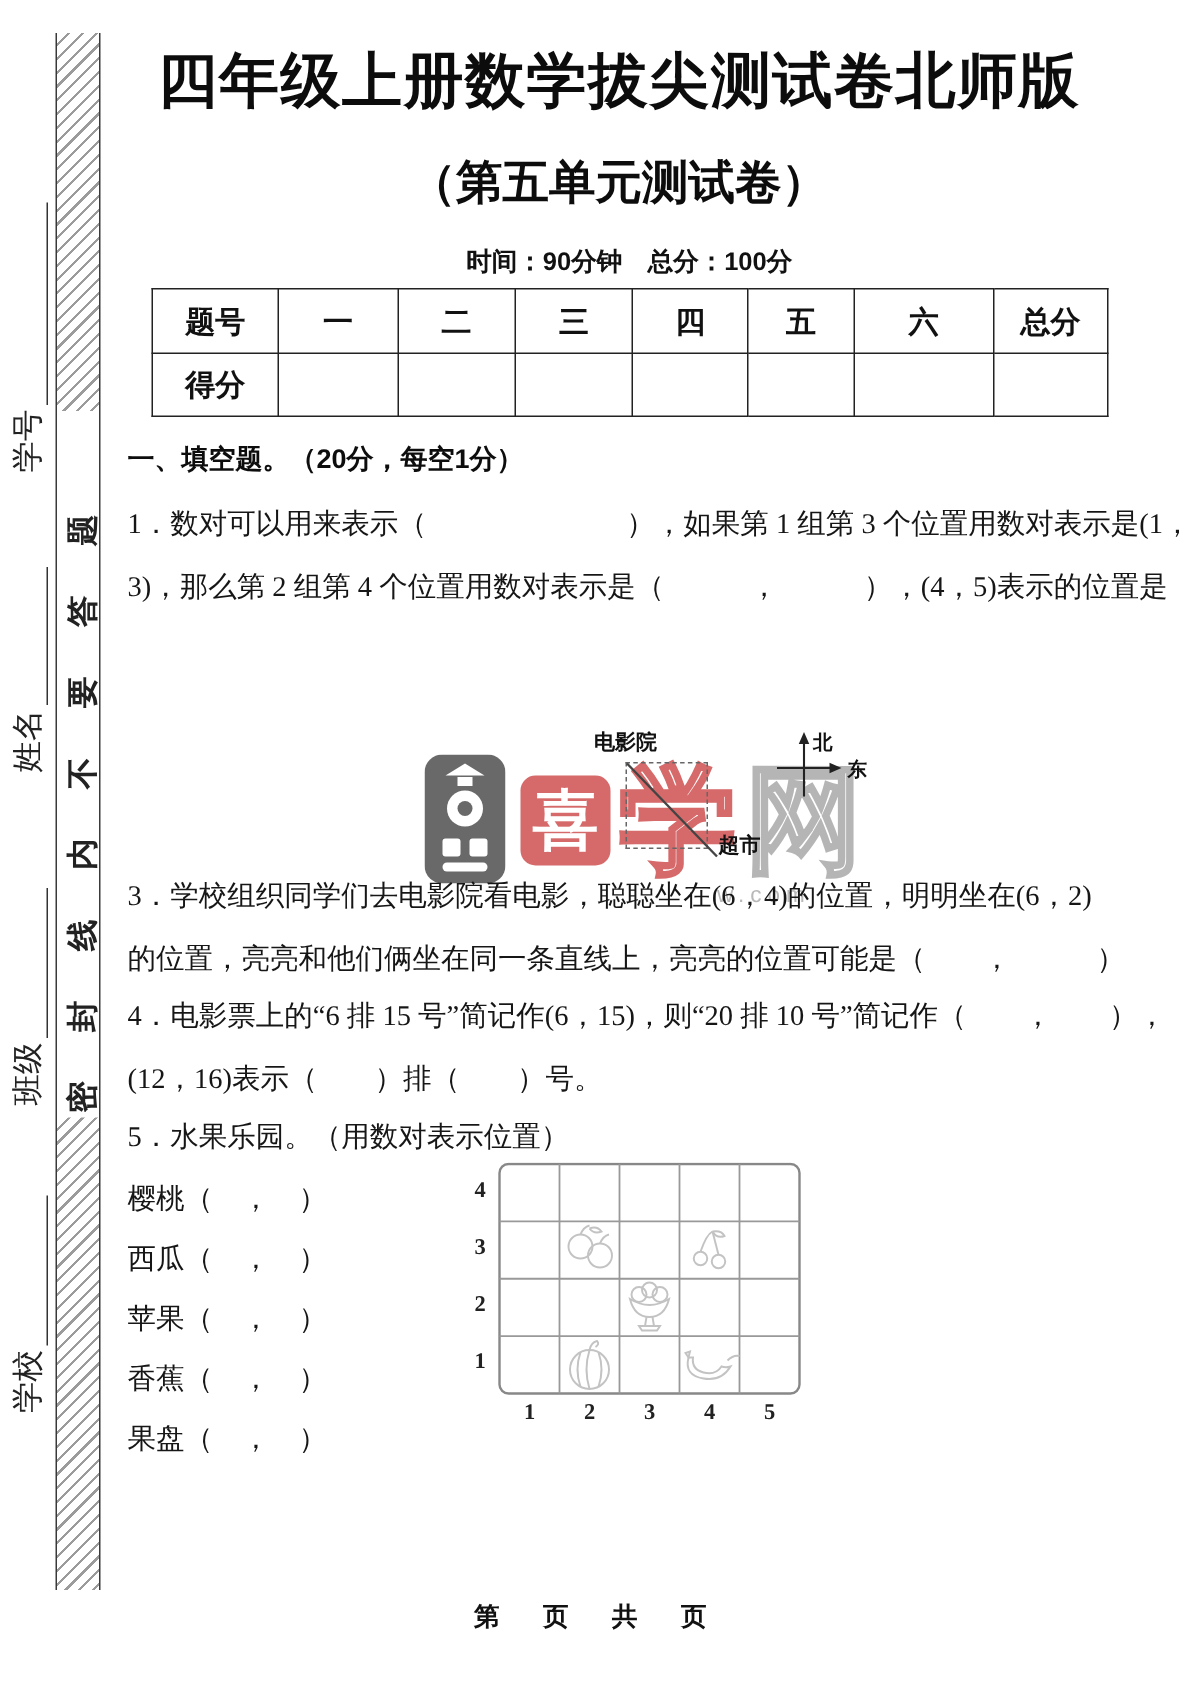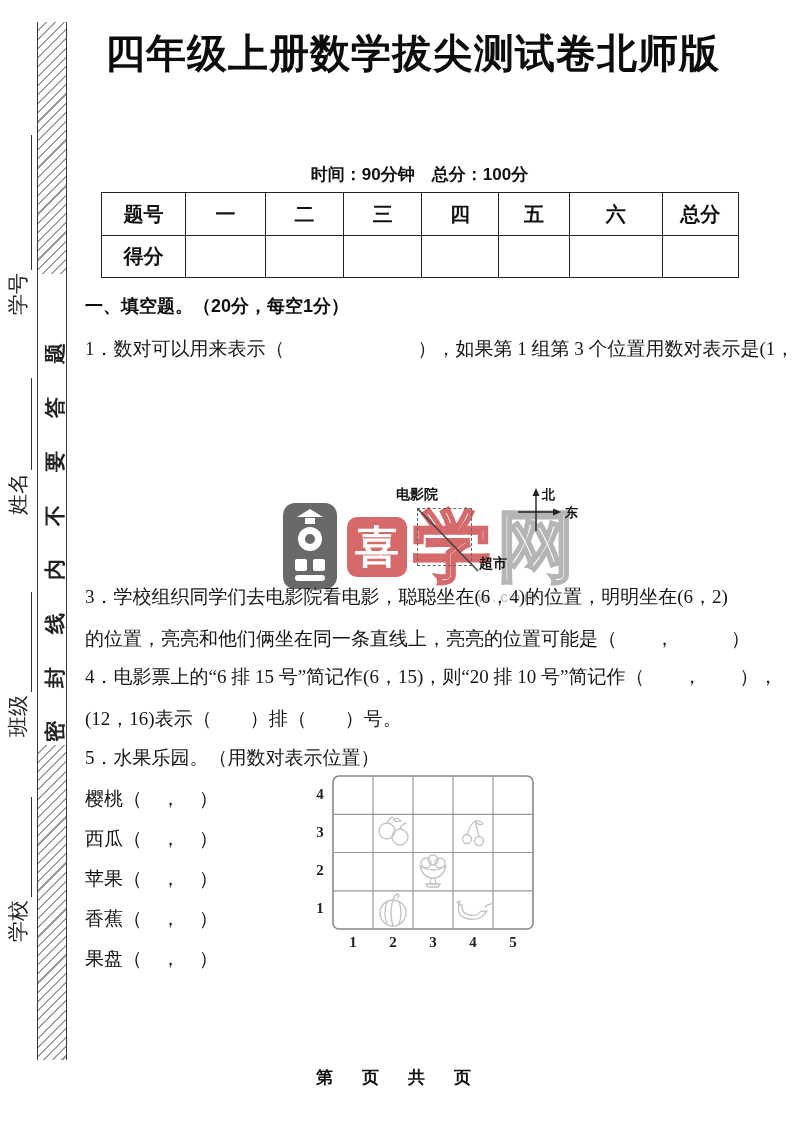--- a/index.html
+++ b/index.html
@@ -129,20 +129,21 @@
     <span>班级</span>
       <span class="blank"></span>
   </div>
   <div class="side-label lab-xuexiao">
     <span>学校</span>
       <span class="blank"></span>
   </div>
 
   <div class="head-wrap sans">
     <div class="doc-title">四年级上册数学拔尖测试卷北师版</div>
+    <div class="doc-subtitle">（第五单元测试卷）</div>
   </div>
   <div class="info-line sans">时间：90分钟　总分：100分</div>
 
   <table class="score sans">
     <colgroup>
       <col style="width:13.2%">
         <col style="width:12.5%">
         <col style="width:12.3%">
         <col style="width:12.3%">
       <col style="width:12%">
@@ -170,20 +171,21 @@
       <td></td>
       <td></td>
       <td></td>
     </tr>
   </tbody>
     </table>
 
   <div class="tline sec-head" style="top:294px">一、填空题。（20分，每空1分）</div>
 
   <div class="tline" style="top:336px">1．数对可以用来表示（　　　　　　　），如果第 1 组第 3 个位置用数对表示是(1，</div>
+  <div class="tline" style="top:378px">3)，那么第 2 组第 4 个位置用数对表示是（　　　，　　　），(4，5)表示的位置是</div>
 
 
   <div class="watermark">
     <svg width="54" height="86" viewBox="0 0 54 86">
       <rect x="0" y="0" width="54" height="86" rx="12" fill="#4f4f4f"></rect>
       <polygon points="27,6 40,14 14,14" fill="#fff"></polygon>
       <rect x="22" y="15" width="10" height="6" fill="#fff"></rect>
       <circle cx="27" cy="36" r="12" fill="#fff"></circle>
       <circle cx="27" cy="36" r="5" fill="#4f4f4f"></circle>
       <rect x="12" y="56" width="12" height="12" rx="2" fill="#fff"></rect>

